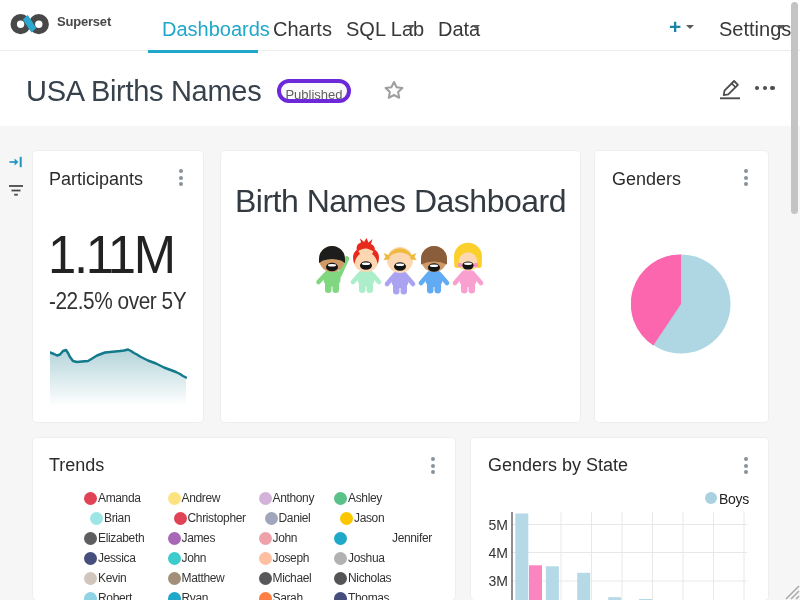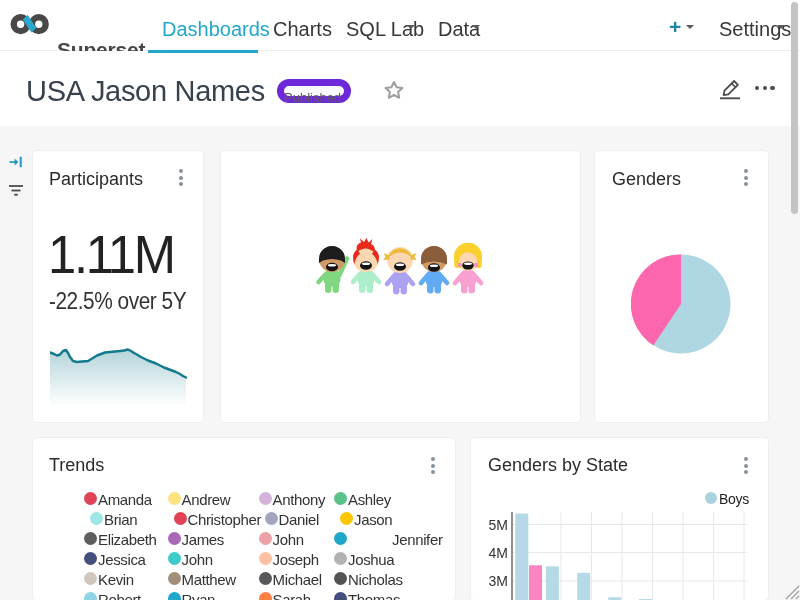--- a/index.html
+++ b/index.html
@@ -12,50 +12,50 @@
 #navunderline { position:absolute; left:148px; top:50px; width:110px; height:3px; background:#20a7c9; z-index:9; }
 .navlink { position:absolute; top:18px; font-size:20px; color:#383838; }
 .caret { position:absolute; width:0; height:0; border-left:4.3px solid transparent;
   border-right:4.3px solid transparent; border-top:4.8px solid #5a5a5a; top:25px; }
 .card { position:absolute; background:#fff; border-radius:4px; box-shadow:0 0 0 1px rgba(0,0,0,0.03); }
 .ctitle { position:absolute; font-size:18px; color:#2b2b2b; }
 .kebab { position:absolute; width:4px; }
 .kebab span { display:block; width:4px; height:4px; border-radius:50%; background:#87939c; margin-bottom:2.6px; }
 .legrow { position:absolute; height:20px; }
 .dot { position:absolute; width:13px; height:13px; border-radius:50%; top:3px; }
-.lname { position:absolute; font-size:15px; color:#333; top:2px; letter-spacing:-0.35px; }
+.lname { position:absolute; font-size:12px; color:#333; top:2px; letter-spacing:-0.35px; }
 #scrollthumb { position:absolute; left:791px; top:2px; width:7px; height:212px;
   background:#c4c4c4; border-radius:3.5px; }
 </style>
 </head>
 <body>
 
 <div id="nav">
   <svg class="abs" style="left:10px; top:14px;" width="40" height="21" viewBox="0 0 40 21">
     <circle cx="10.6" cy="10.2" r="6.9" fill="none" stroke="#484848" stroke-width="6.4"></circle>
     <circle cx="28.8" cy="10.2" r="6.9" fill="none" stroke="#484848" stroke-width="6.4"></circle>
     <path d="M 15.2 3.2 C 17.9 6.2, 20.9 13, 24 16.1" fill="none" stroke="#2ca8ce" stroke-width="6.6"></path>
   </svg>
-  <div class="abs" style="left:57px; top:14px; font-size:21px; font-weight:bold; color:#484848; letter-spacing:-0.2px;margin-top:24px;">Superset</div>
+  <div class="abs" style="left:57px; top:14px; font-size:13px; font-weight:bold; color:#484848; letter-spacing:-0.2px;">Superset</div>
   <div class="navlink" style="left:162px; color:#20a7c9;">Dashboards</div>
   <div class="navlink" style="left:273px;text-align:right;">Charts</div>
   <div class="navlink" style="left:346px;">SQL Lab</div>
   <div class="caret" style="left:407px;"></div>
   <div class="navlink" style="left:438px;">Data</div>
   <div class="caret" style="left:471.5px;"></div>
   <div class="abs" style="left:669px; top:15px; font-size:21px; font-weight:bold; color:#1a85a5;">+</div>
   <div class="caret" style="left:686px;"></div>
   <div class="navlink" style="left:719px;">Settings</div>
   <div class="caret" style="left:777px;"></div>
 </div>
 <div id="navunderline"></div>
 
 <div id="titlebar">
-  <div class="abs" style="left:26px; top:24px; font-size:29px; color:#37424c; letter-spacing:-0.3px;">USA Jason Names</div>
-  <div class="abs" style="left:277px; top:28px; width:74px; height:24px; background:#fafafa; border:7px solid #6d28d9; border-radius:12.5px; text-align:left; line-height:24px; font-size:13px; color:#5f5f5f;">Published</div>
+  <div class="abs" style="left:26px; top:24px; font-size:29px; color:#37424c; letter-spacing:-0.3px;">USA Births Names</div>
+  <div class="abs" style="left:277px; top:28px; width:74px; height:24px; background:#fafafa; border:4px solid #6d28d9; border-radius:12.5px; text-align:center; line-height:24px; font-size:13px; color:#5f5f5f;">Published</div>
   <svg class="abs" style="left:383px; top:28px;" width="22" height="22" viewBox="0 0 22 22">
     <path d="M11 3 L13.6 8.3 L19.4 9 L15.1 13 L16.2 18.8 L11 16 L5.8 18.8 L6.9 13 L2.6 9 L8.4 8.3 Z" fill="none" stroke="#9e9e9e" stroke-width="2" stroke-linejoin="round"></path>
   </svg>
   <svg class="abs" style="left:719px; top:26px;" width="24" height="24" viewBox="0 0 24 24">
     <path d="M5.5 13.6 L15.1 4 L18.9 7.8 L9.3 17.4 L4.7 18.2 Z" fill="none" stroke="#4d4d4d" stroke-width="1.8" stroke-linejoin="round"></path>
     <path d="M12.7 6.4 L16.5 10.2" fill="none" stroke="#4d4d4d" stroke-width="1.6"></path>
     <line x1="1" y1="21.3" x2="21" y2="21.3" stroke="#4d4d4d" stroke-width="1.9"></line>
   </svg>
   <div class="abs" style="left:755px; top:34.5px; font-size:0; line-height:0;">
     <span style="display:inline-block;width:4.2px;height:4.2px;border-radius:50%;background:#4d4d4d;margin-right:3.5px;"></span><span style="display:inline-block;width:4.2px;height:4.2px;border-radius:50%;background:#4d4d4d;margin-right:3.5px;"></span><span style="display:inline-block;width:4.2px;height:4.2px;border-radius:50%;background:#4d4d4d;"></span>
@@ -86,20 +86,21 @@
         <stop offset="0" stop-color="#137a8c" stop-opacity="0.32"></stop>
         <stop offset="1" stop-color="#137a8c" stop-opacity="0"></stop>
       </linearGradient>
     </defs>
     <path d="M 0 6.5 L 4 8 L 7 9.5 L 10 8.5 L 13 5 L 16 4 L 18 7 L 20 11 L 23 15 L 27 16 L 32 15.5 L 38 15 L 43 12 L 47 9.5 L 51 8 L 55 6.5 L 60 6 L 65 5.5 L 70 5 L 74 4.5 L 78 3.5 L 81 5 L 84 7 L 87 8.5 L 90 10.5 L 94 12.5 L 98 14.5 L 102 16 L 106 17.5 L 110 19.5 L 114 21.5 L 118 23 L 122 24.5 L 126 26 L 130 28 L 133 30 L 136 31.5 L 136 60 L 0 60 Z" fill="url(#ag)"></path>
     <path d="M 0 6.5 L 4 8 L 7 9.5 L 10 8.5 L 13 5 L 16 4 L 18 7 L 20 11 L 23 15 L 27 16 L 32 15.5 L 38 15 L 43 12 L 47 9.5 L 51 8 L 55 6.5 L 60 6 L 65 5.5 L 70 5 L 74 4.5 L 78 3.5 L 81 5 L 84 7 L 87 8.5 L 90 10.5 L 94 12.5 L 98 14.5 L 102 16 L 106 17.5 L 110 19.5 L 114 21.5 L 118 23 L 122 24.5 L 126 26 L 130 28 L 133 30 L 136 31.5" fill="none" stroke="#137a8c" stroke-width="2.5" stroke-linejoin="round" stroke-linecap="round"></path>
   </svg>
 </div>
 
 <div class="card" style="left:221px; top:151px; width:359px; height:271px;">
+  <div class="abs" style="left:0; top:32px; width:359px; text-align:center; font-size:32px; color:#333a41; letter-spacing:-0.5px;">Birth Names Dashboard</div>
   <svg class="abs" style="left:94px; top:87px;" width="172" height="60" viewBox="0 0 172 60">
 
     <g transform="translate(0,3)">
       <path d="M10 34 L3.5 41" stroke="#80d780" stroke-width="4.6" stroke-linecap="round" fill="none"></path>
       <path d="M24.5 34 L32 17.5" stroke="#80d780" stroke-width="4.6" stroke-linecap="round" fill="none"></path>
       <rect x="10" y="40" width="6.5" height="12" rx="3.2" fill="#80d780"></rect>
       <rect x="17.5" y="40" width="6.5" height="12" rx="3.2" fill="#80d780"></rect>
       <rect x="8.5" y="28.5" width="17" height="17" rx="6.5" fill="#80d780"></rect>
       <circle cx="17" cy="18" r="13" fill="#d09a66"></circle>
       <path d="M4 18 A13 13 0 1 1 30 18 L30 22 L26 19.5 Q17 16.5 8 19.5 L4 22 Z" fill="#1d1d1d"></path>

